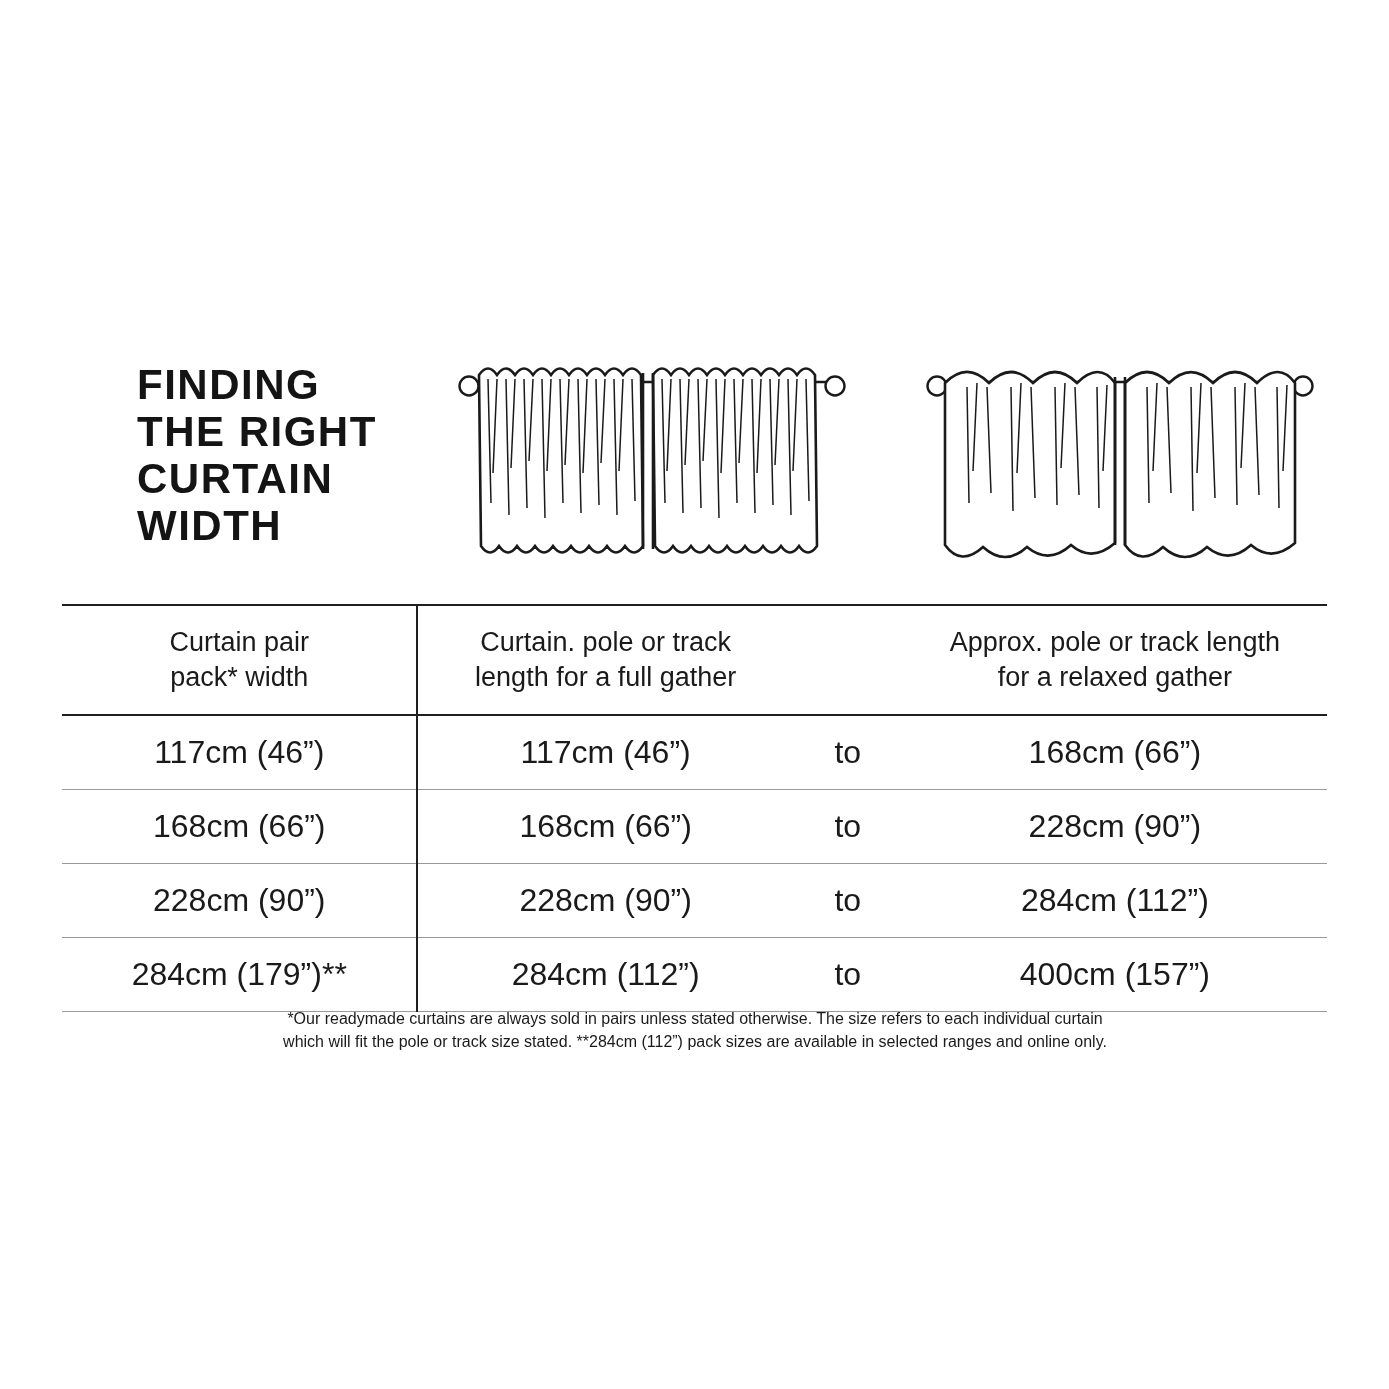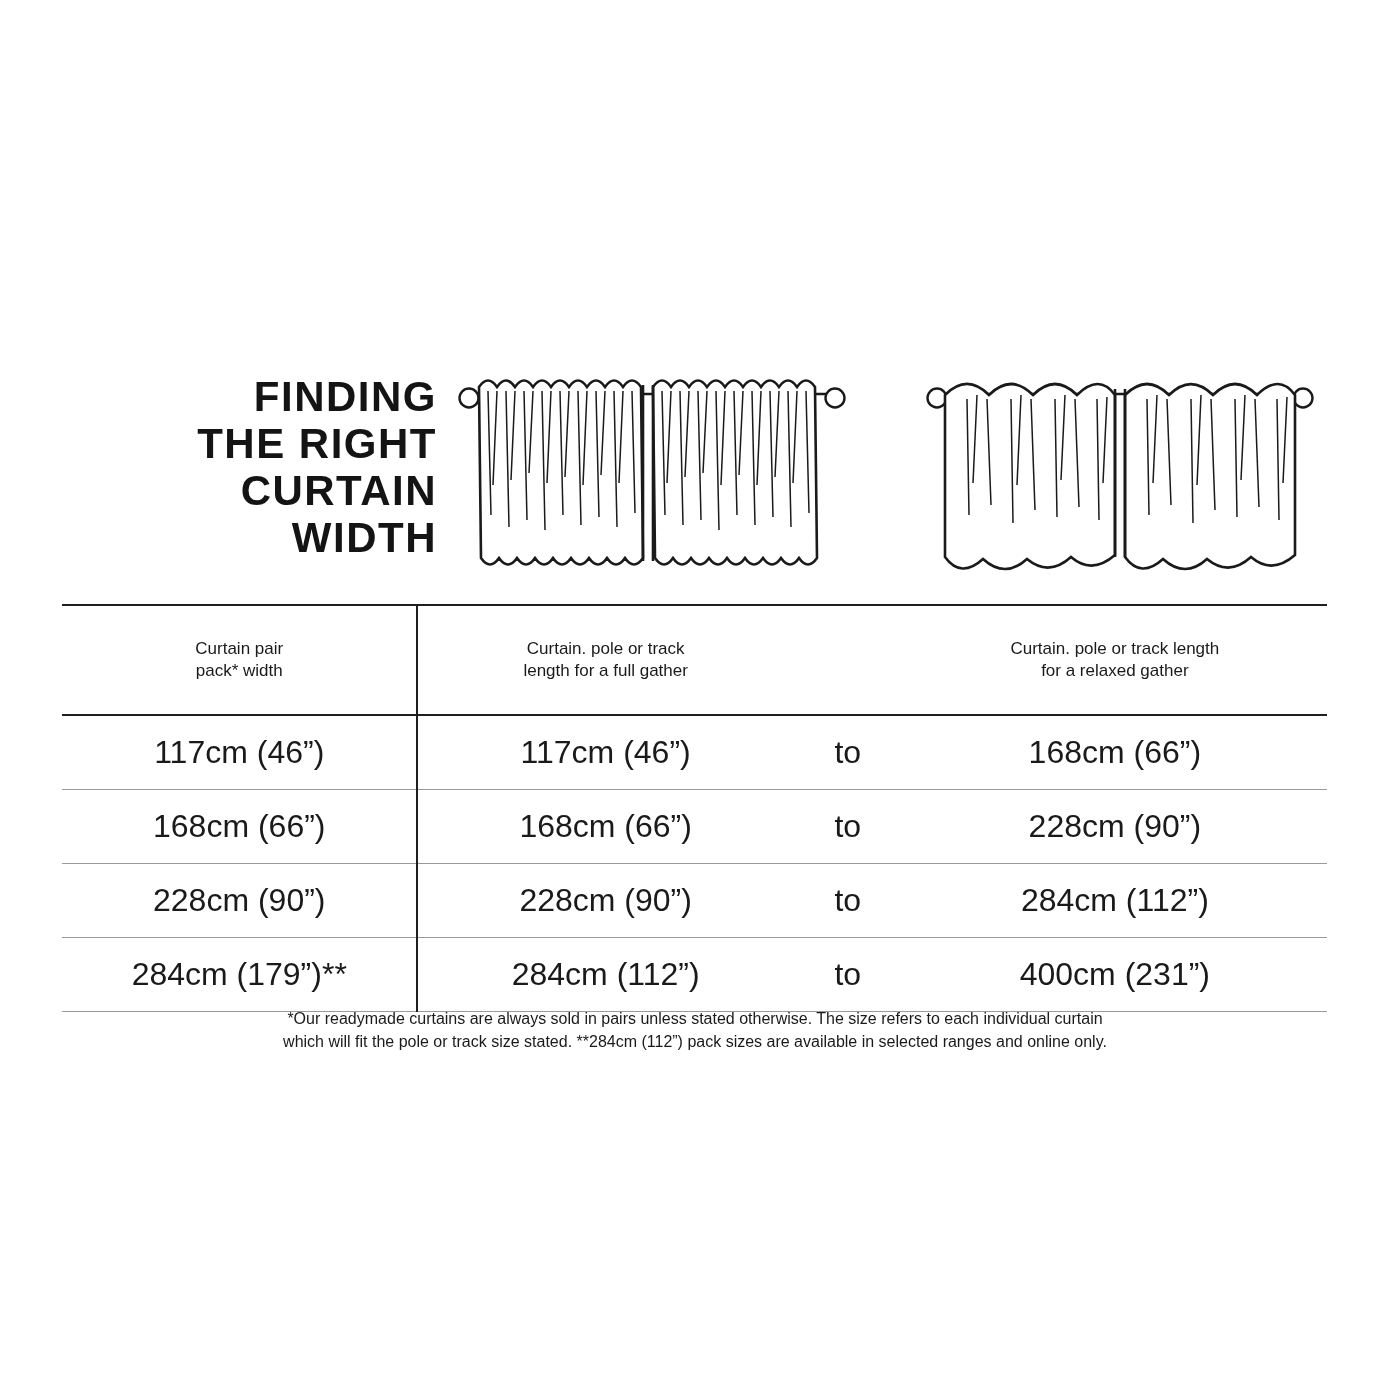--- a/index.html
+++ b/index.html
@@ -19,26 +19,25 @@
     position: relative;
     width: 1389px;
     height: 1389px;
     background: #ffffff;
   }
 
   
   .header {
     position: absolute;
     left: 62px;
-    top: 360px;
+    top: 348px;
     width: 1265px;
     height: 240px;
     display: flex;
     align-items: flex-start;
-    text-align: right;
   }
 
   .title {
     width: 300px;
     margin-left: 75px;
     font-size: 42px;
     line-height: 1.12;
     font-weight: 700;
     letter-spacing: 1.5px;
     color: #141414;
@@ -65,21 +64,21 @@
   }
   .table td, .table th {
     padding: 0;
     margin: 0;
   }
 
   .hdr-row td {
     height: 108px;
     vertical-align: middle;
     text-align: center;
-    font-size: 17px;
+    font-size: 27px;
     line-height: 1.28;
     font-weight: 400;
     color: #1a1a1a;
     white-space: pre-line;
   }
 
   .data-row td {
     height: 73px;
     vertical-align: middle;
     text-align: center;
@@ -235,21 +234,21 @@
   </div>
 
   <table class="table">
     <tbody>
       <tr class="hdr-row">
         <td class="col-a line-top">Curtain pair
 pack* width</td>
         <td class="col-b line-top vline">Curtain. pole or track
 length for a full gather</td>
         <td class="col-to line-top"></td>
-        <td class="col-c line-top">Curtain. pole or track length
+        <td class="col-c line-top">Approx. pole or track length
 for a relaxed gather</td>
       </tr>
 
       <tr class="data-row">
         <td class="col-a line-top">117cm (46”)</td>
         <td class="col-b line-top vline">117cm (46”)</td>
         <td class="col-to line-top to-cell">to</td>
         <td class="col-c line-top">168cm (66”)</td>
       </tr>
 
@@ -264,21 +263,21 @@
         <td class="col-a line-thin">228cm (90”)</td>
         <td class="col-b line-thin vline">228cm (90”)</td>
         <td class="col-to line-thin to-cell">to</td>
         <td class="col-c line-thin">284cm (112”)</td>
       </tr>
 
       <tr class="data-row">
         <td class="col-a line-thin">284cm (179”)**</td>
         <td class="col-b line-thin vline">284cm (112”)</td>
         <td class="col-to line-thin to-cell">to</td>
-        <td class="col-c line-thin">400cm (231”)</td>
+        <td class="col-c line-thin">400cm (157”)</td>
       </tr>
 
       <tr>
         <td class="col-a line-bottom"></td>
         <td class="col-b line-bottom"></td>
         <td class="col-to line-bottom"></td>
         <td class="col-c line-bottom"></td>
       </tr>
     </tbody>
   </table>

